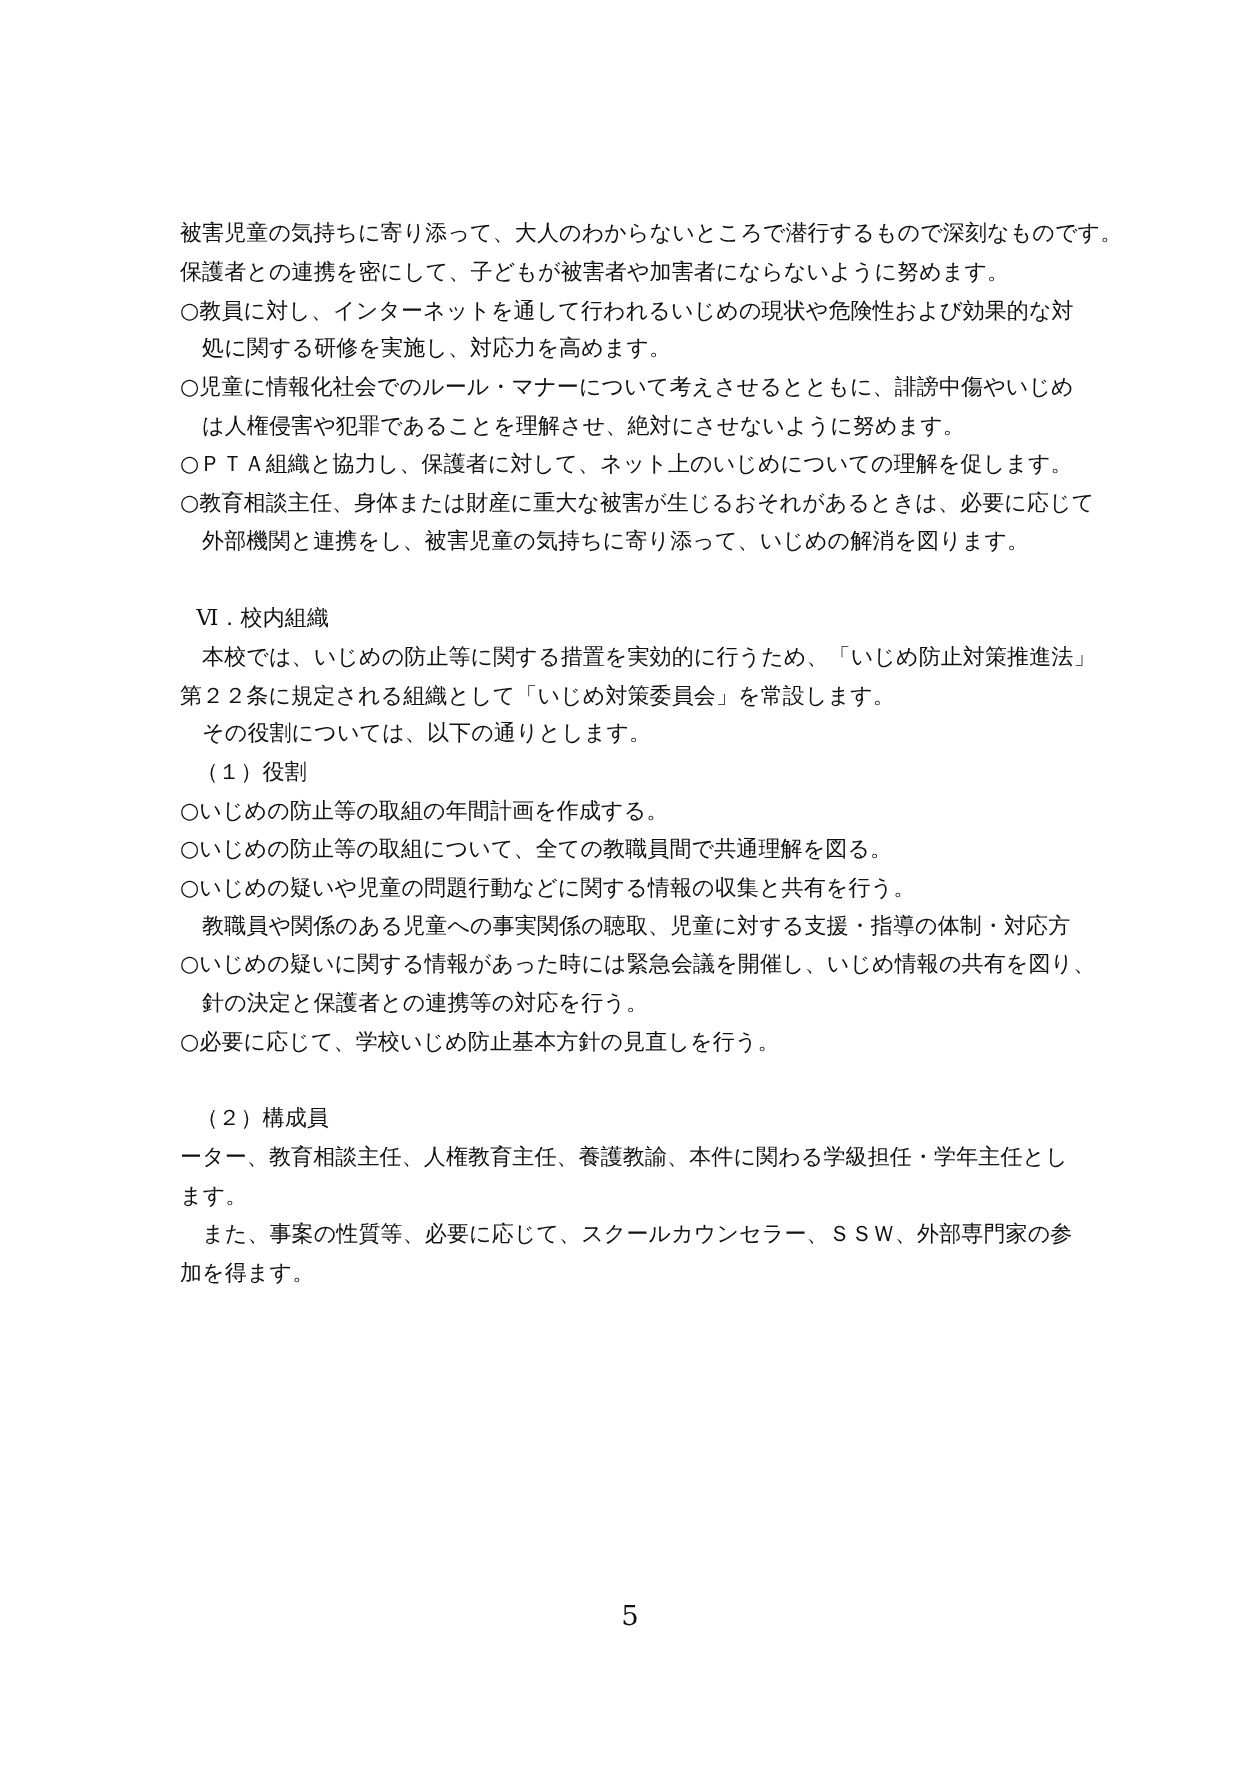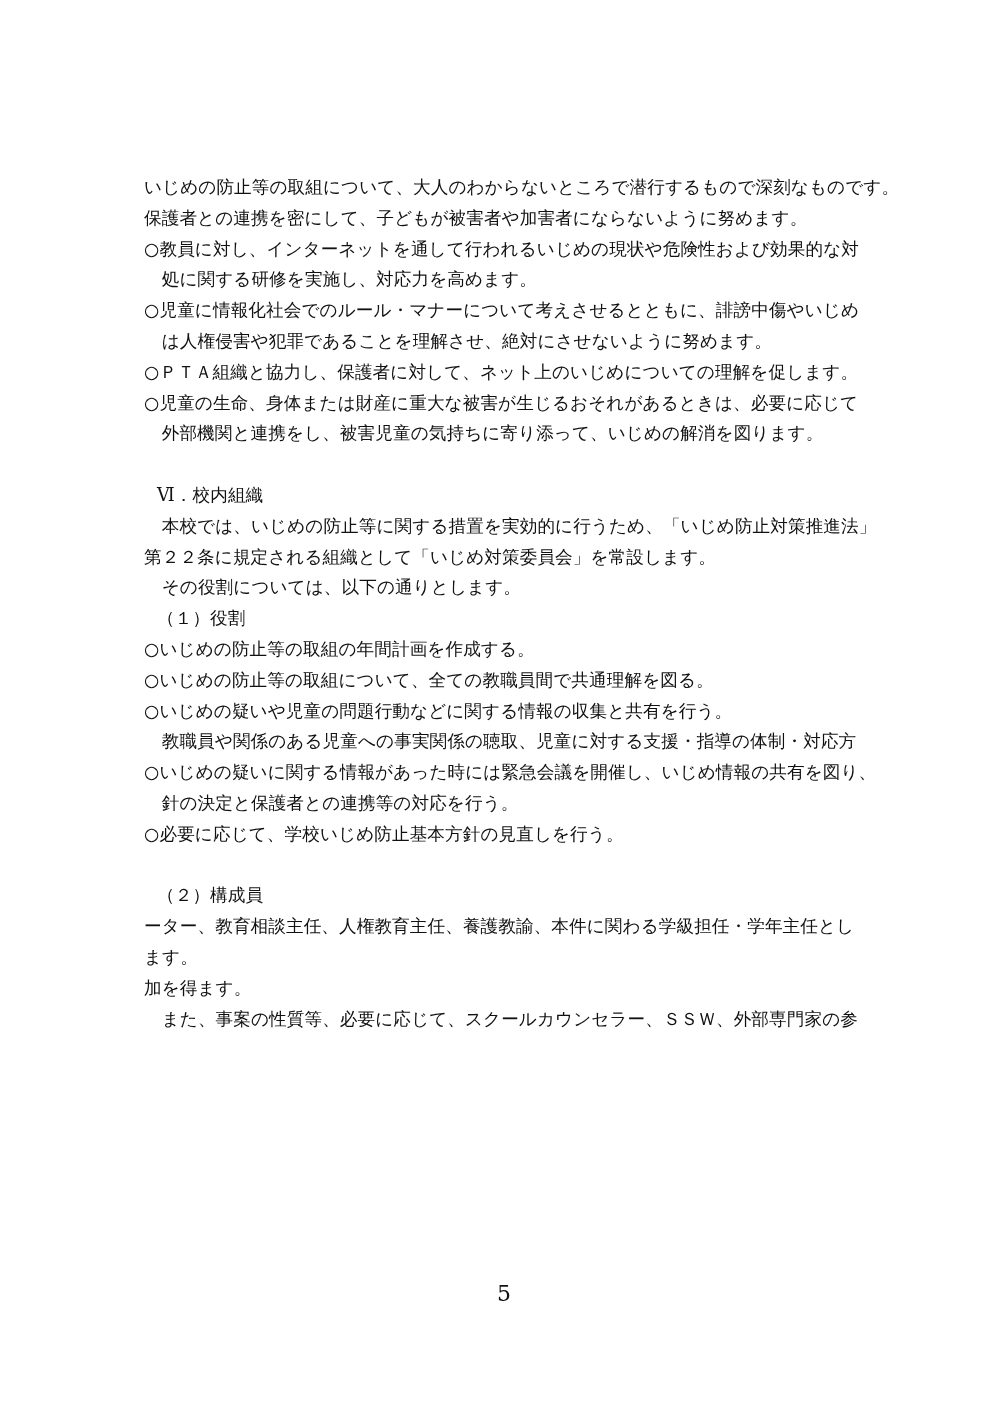--- a/index.html
+++ b/index.html
@@ -45,43 +45,43 @@
     text-align: center;
     font-size: 22px;
     line-height: 26px;
   }
 </style>
 </head>
 <body>
 
 <div class="page">
   <div class="text-block">
-      <div class="doc-line paragraph-line">いじめの防止等の取組について、大人のわからないところで潜行するもので深刻なものです。</div>
+      <div class="doc-line paragraph-line">被害児童の気持ちに寄り添って、大人のわからないところで潜行するもので深刻なものです。</div>
       <div class="doc-line paragraph-line">保護者との連携を密にして、子どもが被害者や加害者にならないように努めます。</div>
       <div class="doc-line list-item">○教員に対し、インターネットを通して行われるいじめの現状や危険性および効果的な対</div>
       <div class="doc-line list-item-continuation">　処に関する研修を実施し、対応力を高めます。</div>
       <div class="doc-line list-item">○児童に情報化社会でのルール・マナーについて考えさせるとともに、誹謗中傷やいじめ</div>
       <div class="doc-line list-item-continuation">　は人権侵害や犯罪であることを理解させ、絶対にさせないように努めます。</div>
       <div class="doc-line list-item">○ＰＴＡ組織と協力し、保護者に対して、ネット上のいじめについての理解を促します。</div>
-      <div class="doc-line list-item">○児童の生命、身体または財産に重大な被害が生じるおそれがあるときは、必要に応じて</div>
+      <div class="doc-line list-item">○教育相談主任、身体または財産に重大な被害が生じるおそれがあるときは、必要に応じて</div>
       <div class="doc-line list-item-continuation">　外部機関と連携をし、被害児童の気持ちに寄り添って、いじめの解消を図ります。</div>
       <div class="doc-line blank-line"></div>
       <div class="doc-line section-heading">Ⅵ．校内組織</div>
       <div class="doc-line paragraph-line">　本校では、いじめの防止等に関する措置を実効的に行うため、「いじめ防止対策推進法」</div>
       <div class="doc-line paragraph-line">第２２条に規定される組織として「いじめ対策委員会」を常設します。</div>
       <div class="doc-line paragraph-line">　その役割については、以下の通りとします。</div>
       <div class="doc-line subsection-heading">（１）役割</div>
       <div class="doc-line list-item">○いじめの防止等の取組の年間計画を作成する。</div>
       <div class="doc-line list-item">○いじめの防止等の取組について、全ての教職員間で共通理解を図る。</div>
       <div class="doc-line list-item">○いじめの疑いや児童の問題行動などに関する情報の収集と共有を行う。</div>
       <div class="doc-line list-item-continuation">　教職員や関係のある児童への事実関係の聴取、児童に対する支援・指導の体制・対応方</div>
       <div class="doc-line list-item">○いじめの疑いに関する情報があった時には緊急会議を開催し、いじめ情報の共有を図り、</div>
       <div class="doc-line list-item-continuation">　針の決定と保護者との連携等の対応を行う。</div>
       <div class="doc-line list-item">○必要に応じて、学校いじめ防止基本方針の見直しを行う。</div>
       <div class="doc-line blank-line"></div>
       <div class="doc-line subsection-heading">（２）構成員</div>
       <div class="doc-line paragraph-line">ーター、教育相談主任、人権教育主任、養護教諭、本件に関わる学級担任・学年主任とし</div>
       <div class="doc-line paragraph-line">ます。</div>
+      <div class="doc-line paragraph-line">　また、事案の性質等、必要に応じて、スクールカウンセラー、ＳＳＷ、外部専門家の参</div>
       <div class="doc-line paragraph-line">加を得ます。</div>
-      <div class="doc-line paragraph-line">　また、事案の性質等、必要に応じて、スクールカウンセラー、ＳＳＷ、外部専門家の参</div>
     </div>
   <div class="page-number">5</div>
 </div>
 
 </body></html>

